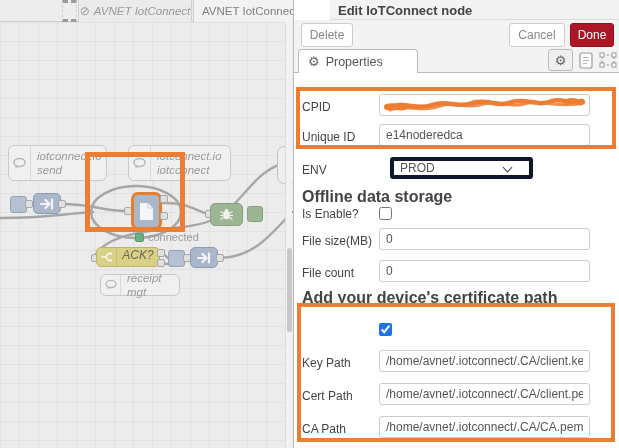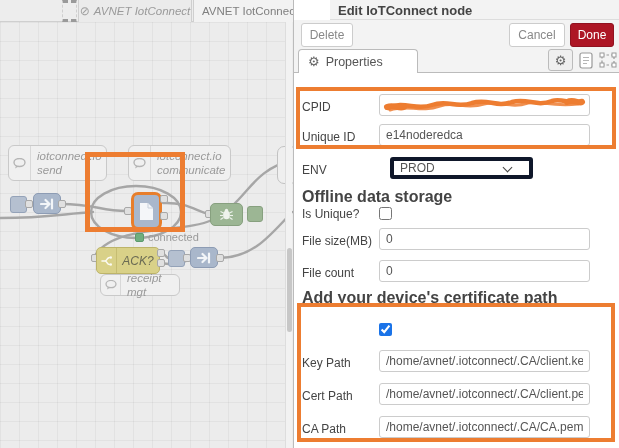--- a/index.html
+++ b/index.html
@@ -43,21 +43,21 @@
   #center-node { position:absolute; left:131px; top:192px; width:31px; height:38px; background:#a9b7cb;
     border:3px solid #e87e2b; border-radius:7px; display:flex; align-items:center; justify-content:center; }
 
   #node-status { position:absolute; left:135px; top:231px; display:flex; align-items:center; gap:4px; }
   #status-dot { width:9px; height:9px; border-radius:2px; background:#6fae7f; border:1px solid #5c9a6c; }
   #status-text { font-size:11px; color:#9a9a9a; }
 
   #debug-node { position:absolute; left:210px; top:203px; width:33px; height:23px; background:#9cb694; border:1px solid #87a07f; border-radius:5px; display:flex; align-items:center; justify-content:center; }
   #debug-toggle { position:absolute; left:247px; top:206px; width:16px; height:16px; background:#9cb694; border:1px solid #87a07f; border-radius:3px; }
 
-  #ack-node { position:absolute; left:96px; top:247px; width:64px; height:27px; background:#d9d188; border:1px solid #bdb46a; border-radius:5px; display:flex; align-items:center; }
+  #ack-node { position:absolute; left:96px; top:247px; width:64px; height:20px; background:#d9d188; border:1px solid #bdb46a; border-radius:5px; display:flex; align-items:flex-start; }
   #ack-icon-sec { width:20px; height:100%; border-right:1px solid #c6bd72; display:flex; align-items:center; justify-content:center; }
   #ack-label { flex:1; text-align:center; font-size:12px; font-style:italic; color:#6b6b54; }
 
   #partial-node { position:absolute; left:277px; top:146px; width:20px; height:38px; background:#efefef; border:1px solid #c2c2c2; border-radius:7px; }
 
   .canvas-annotation { position:absolute; border:5px solid #ED7D31; background:transparent; z-index:30; }
   #annot-canvas { left:85px; top:152px; width:100px; height:80px; }
 
   
   #panel { position:absolute; left:293px; top:0; width:326px; height:448px; background:#fff; border-left:1px solid #bbb; }
@@ -142,21 +142,21 @@
 
     <div class="comment-node" style="left:128px; top:145px; width:103px; height:36px;">
       <div class="comment-icon">
         <svg width="13" height="11" viewBox="0 0 13 11">
             <ellipse cx="6.5" cy="4.5" rx="5.5" ry="4" fill="none" stroke="#b5b5b5" stroke-width="1.4"></ellipse>
             <path d="M3 8 L2 10.5 L6 8.3" fill="#b5b5b5"></path>
           </svg>
       </div>
       <div class="comment-text">
         <span>iotconnect.io</span>
-        <span>communicate</span>
+        <span>iotconnect</span>
       </div>
     </div>
 
     <div id="partial-node"></div>
 
     <div class="link-node" style="left:10px; top:196px;"></div>
     <div class="port" style="left:25px; top:200px;"></div>
     <div class="arrow-node" style="left:33px; top:193px;">
       <svg width="14" height="12" viewBox="0 0 14 12">
           <path d="M1 6 H8 M5.5 2 L9.5 6 L5.5 10 M12 1.5 V10.5" stroke="#f2f5f8" stroke-width="2.2" fill="none" stroke-linecap="round" stroke-linejoin="round"></path>
@@ -294,21 +294,21 @@
       <div id="annot-ids" class="panel-annotation"></div>
 
       <span class="f-label" style="top:90px;">ENV</span>
       <select class="f-select" style="top:84px;">
         <option>PROD</option>
       </select>
       <span class="sel-chevron" style="left:210px; top:91px;"></span>
 
       <span class="f-header" style="top:115px;">Offline data storage</span>
 
-      <span class="f-label" style="top:134px;">Is Unique?</span>
+      <span class="f-label" style="top:134px;">Is Enable?</span>
       <input type="checkbox" class="f-check" style="top: 134px;">
 
       <span class="f-label" style="top:161px;">File size(MB)</span>
       <input class="f-input" style="top: 155px;" value="0">
 
       <span class="f-label" style="top:193px;">File count</span>
       <input class="f-input" style="top: 187px;" value="0">
 
       <span class="f-header" style="top:216px;">Add your device's certificate path</span>
 

